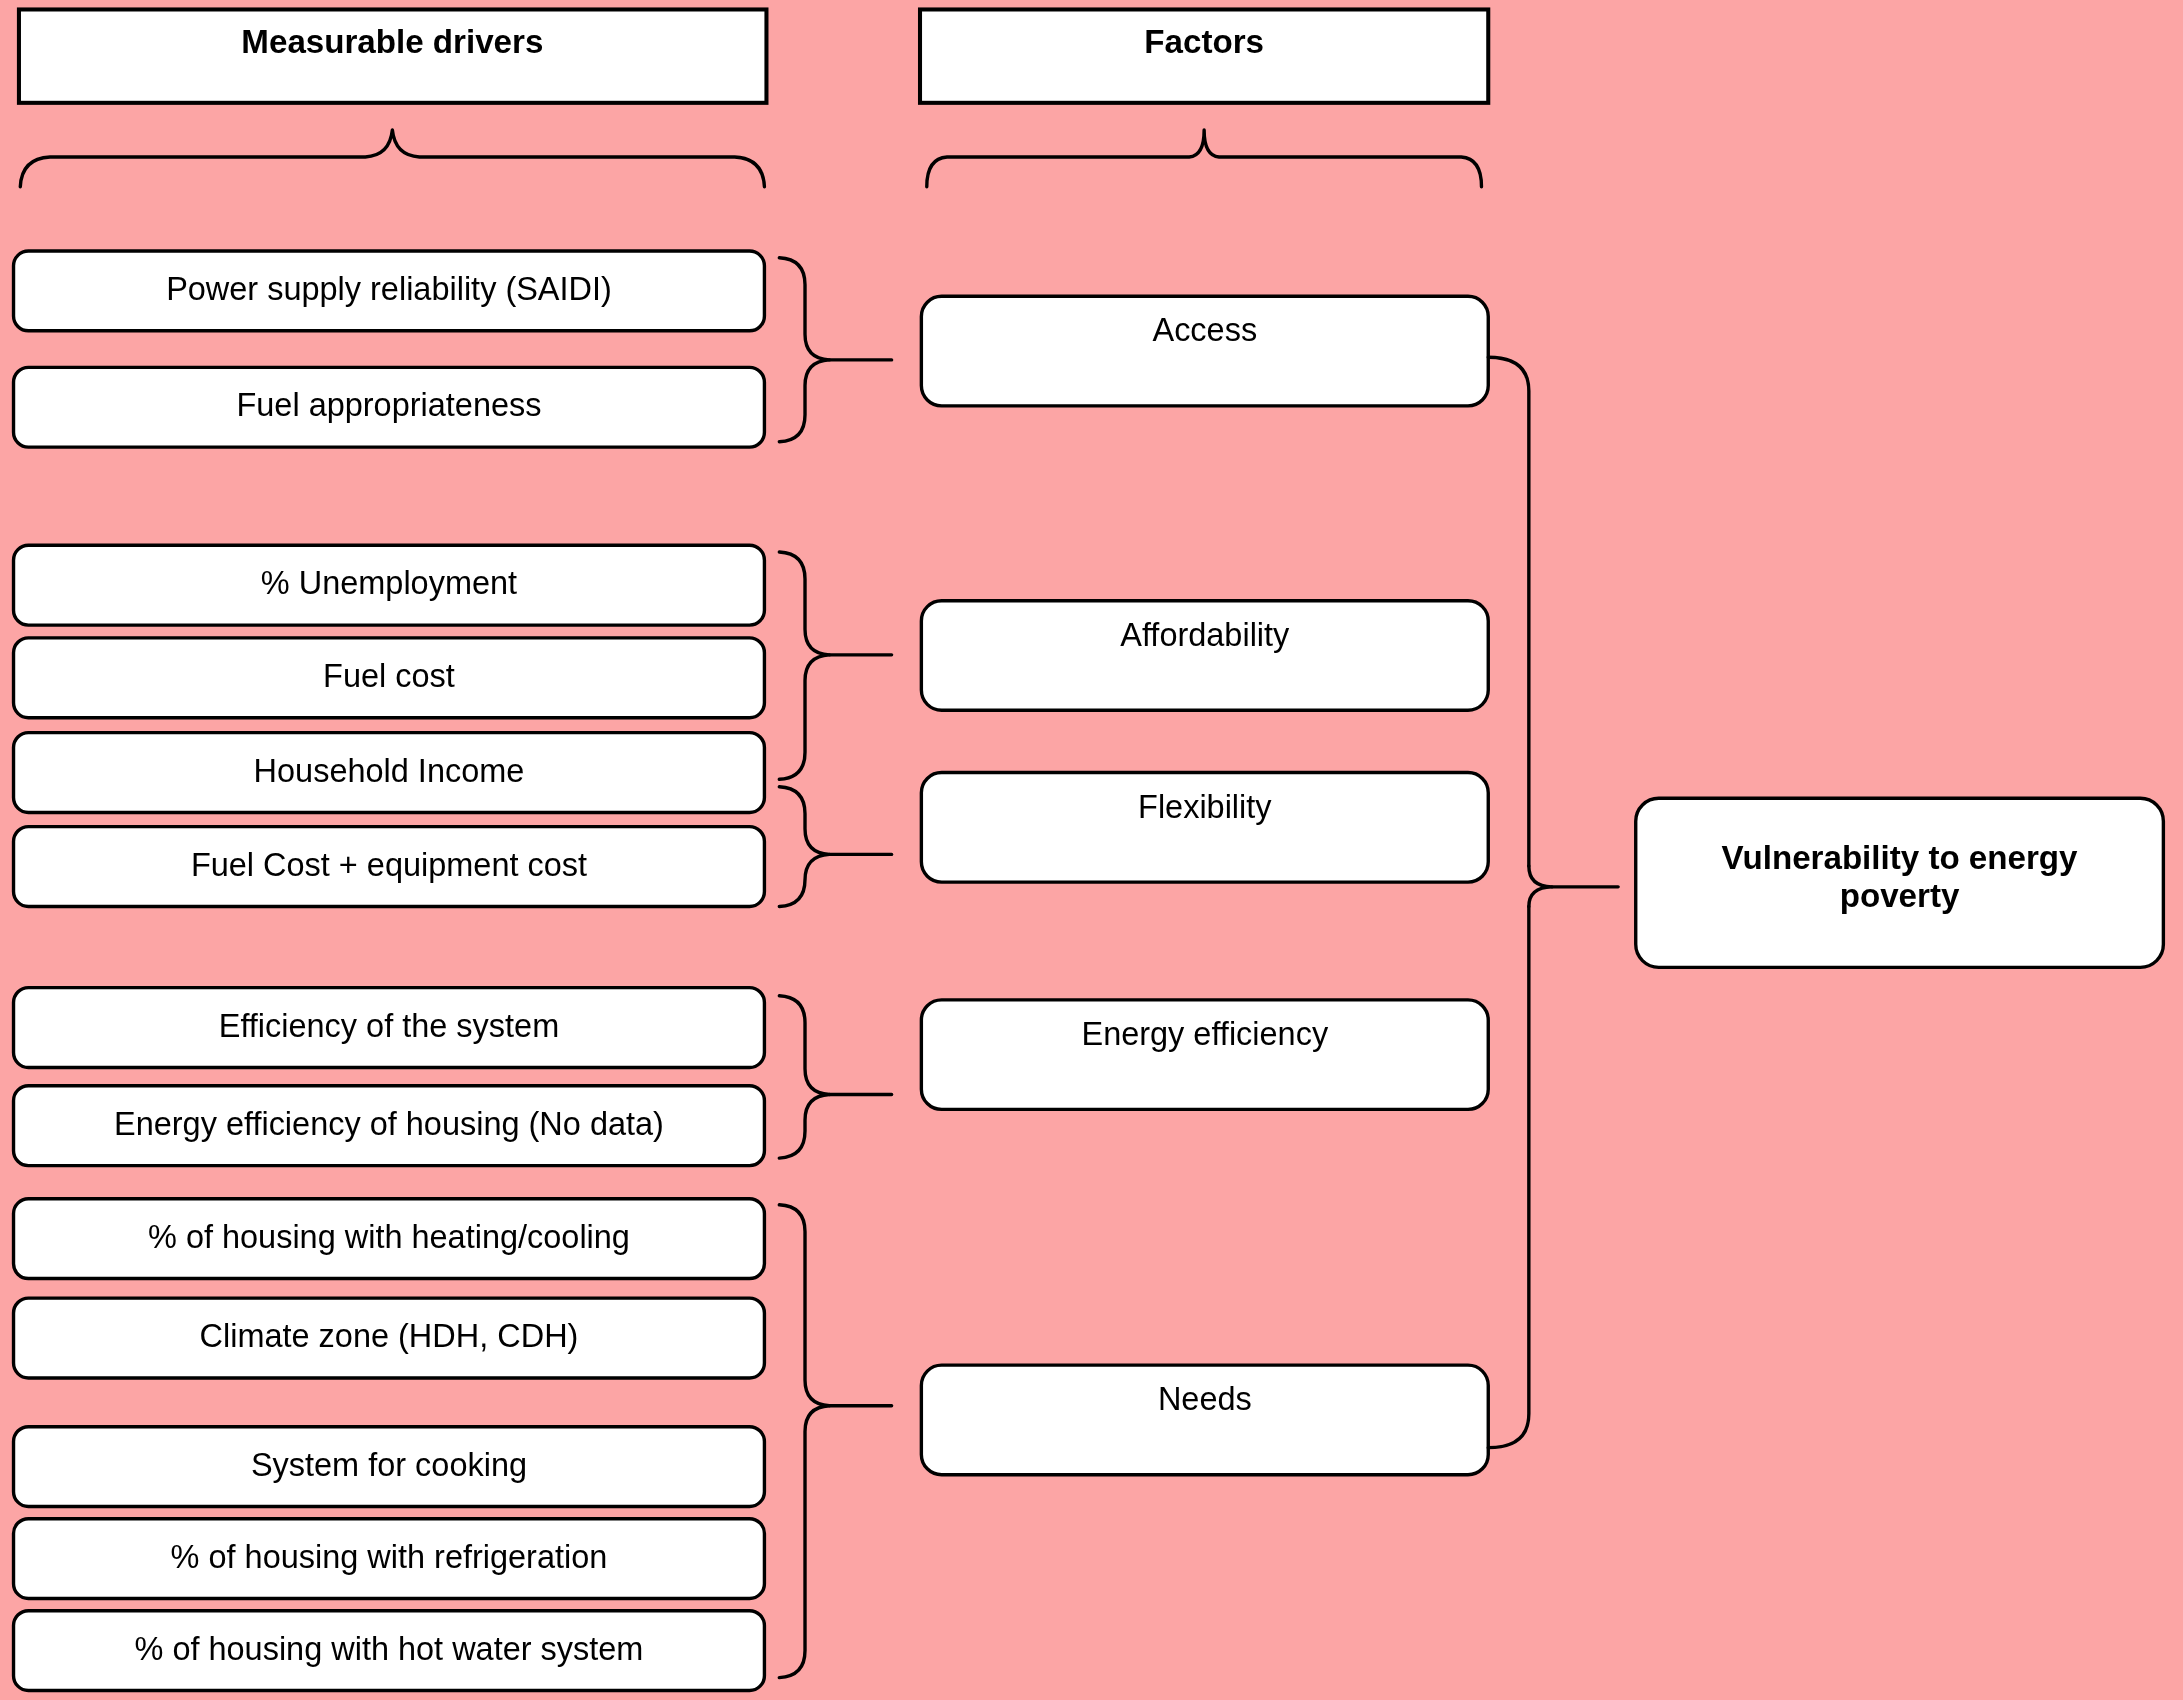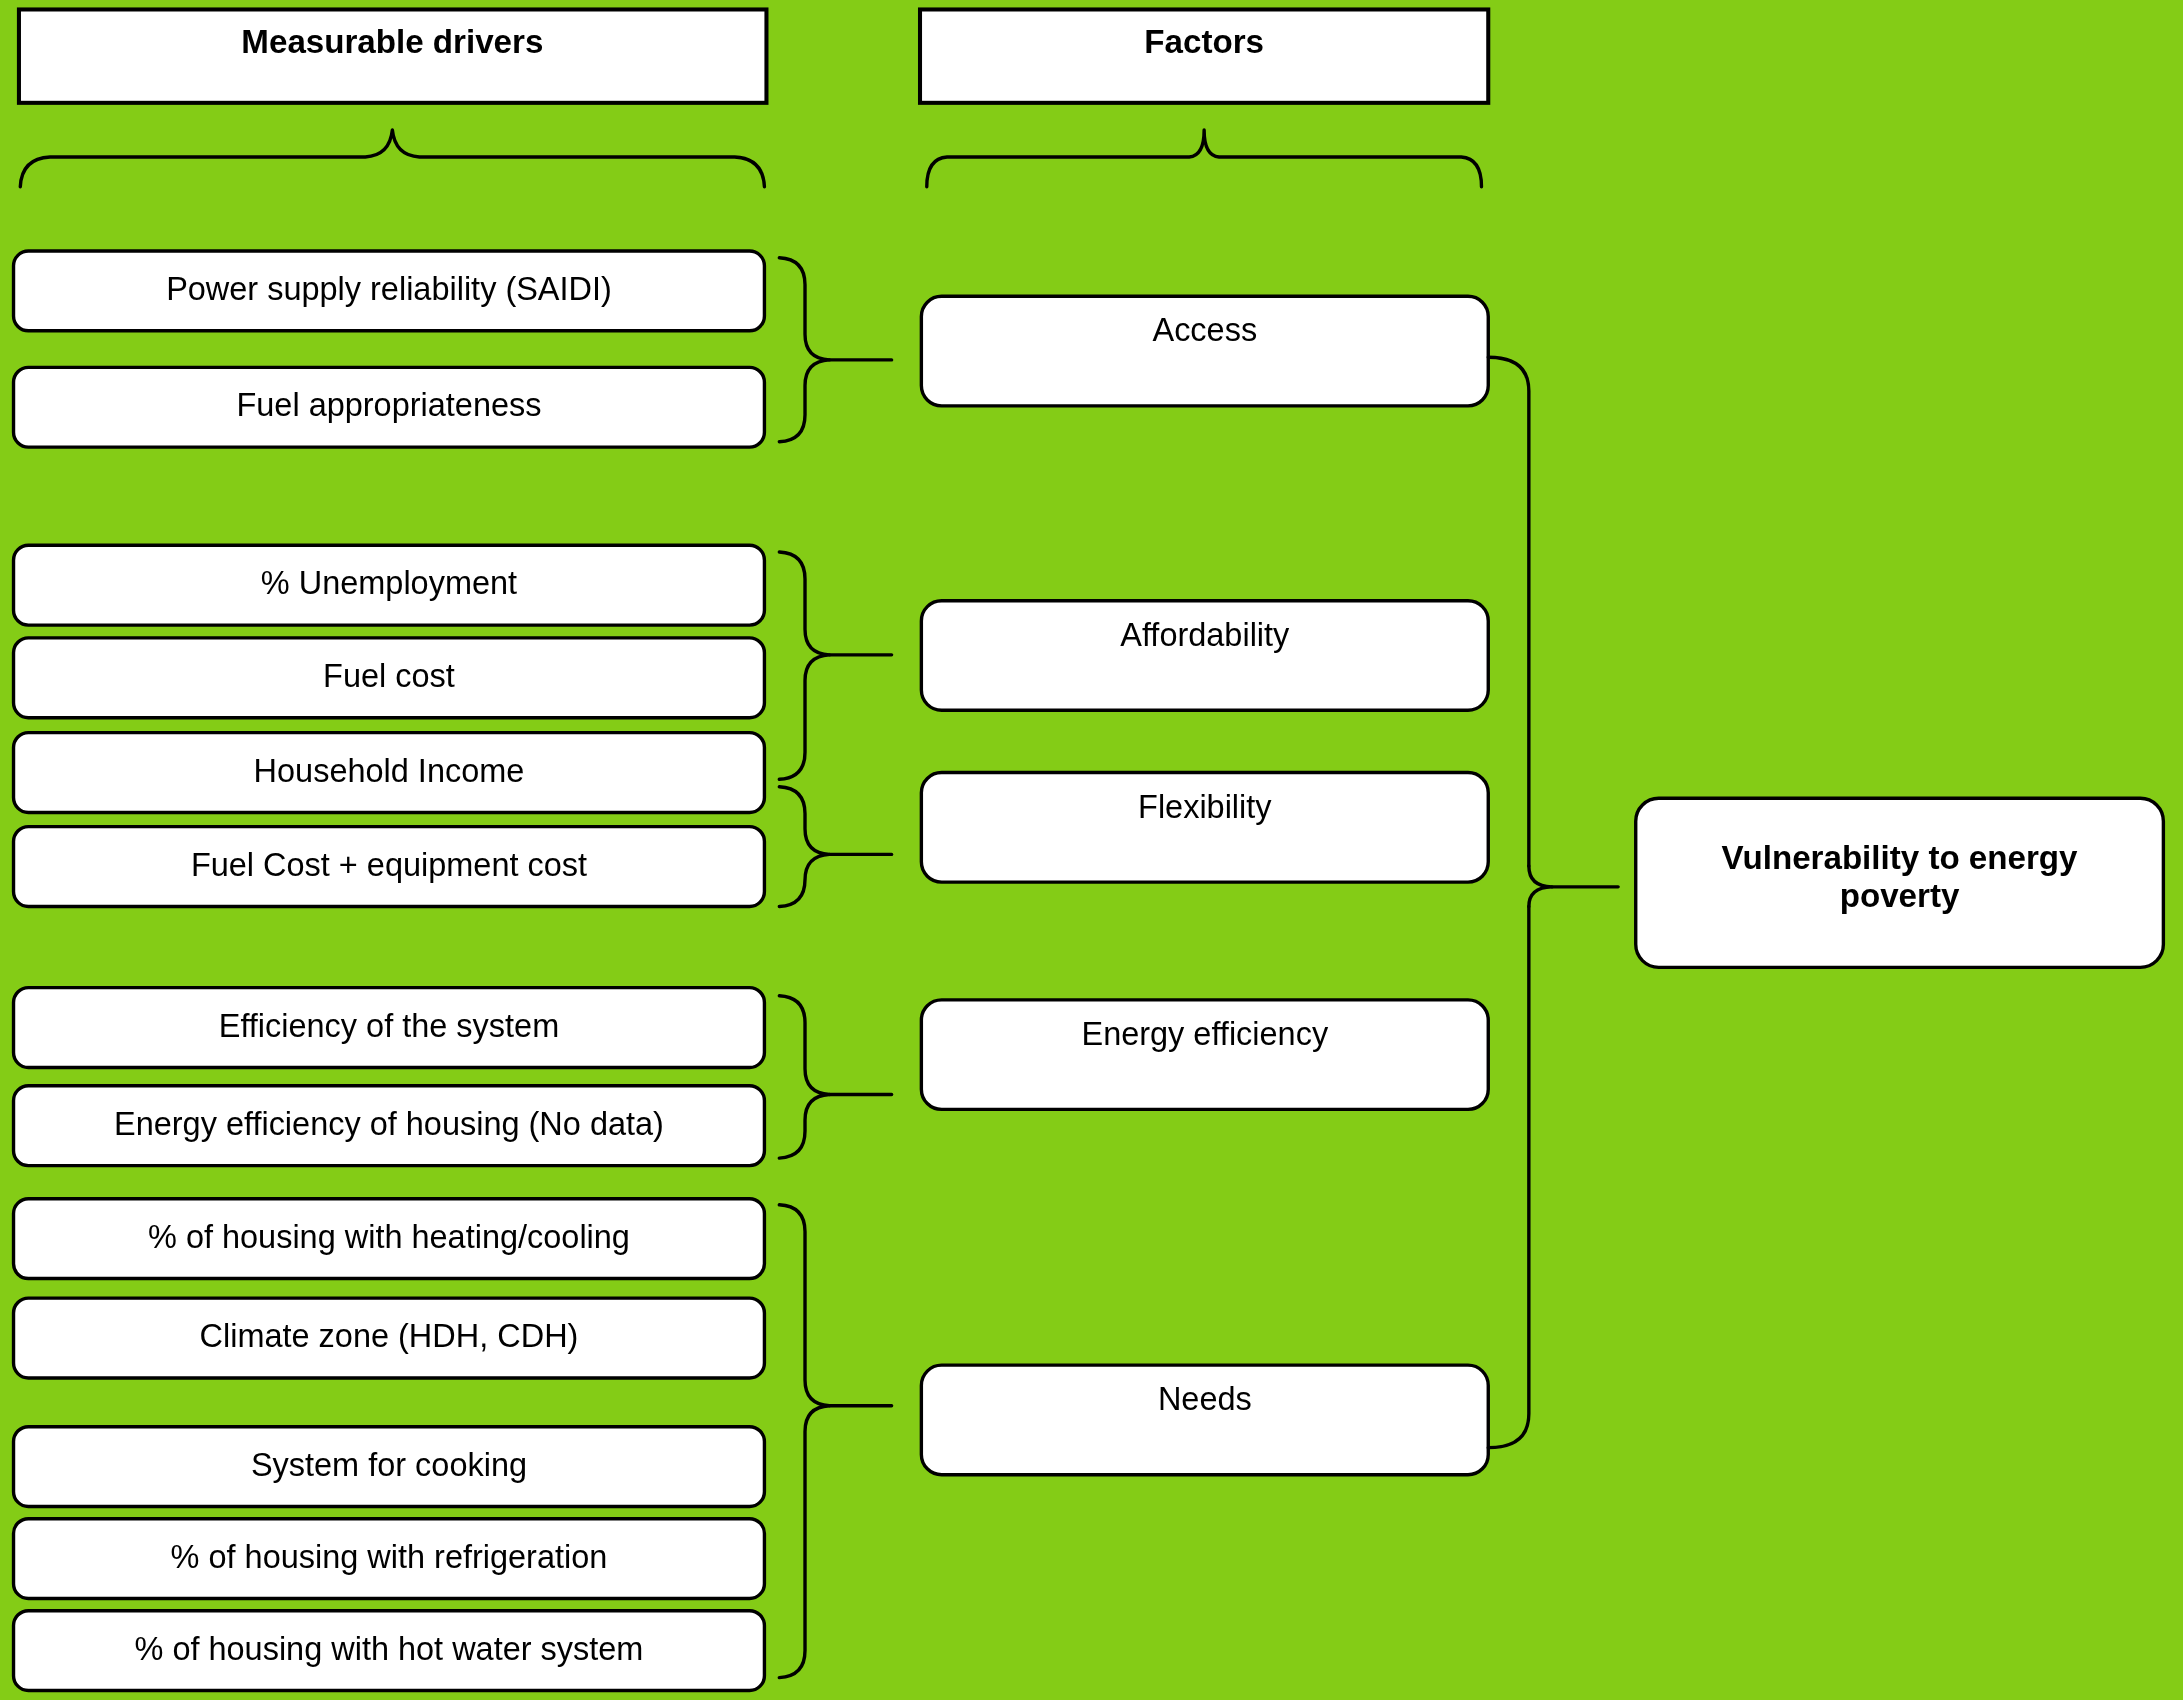--- a/index.html
+++ b/index.html
@@ -10,21 +10,21 @@
   body {
     width: 2183px;
     height: 1700px;
     font-family: "Liberation Sans", sans-serif;
     overflow: hidden;
   }
   #diagram-root {
     position: relative;
     width: 2183px;
     height: 1700px;
-    background: #84cc16;
+    background: #fca5a5;
   }
   svg#diagram-svg {
     position: absolute;
     top: 0;
     left: 0;
     width: 2183px;
     height: 1700px;
   }
   .hdr-rect {
     fill: #ffffff;

